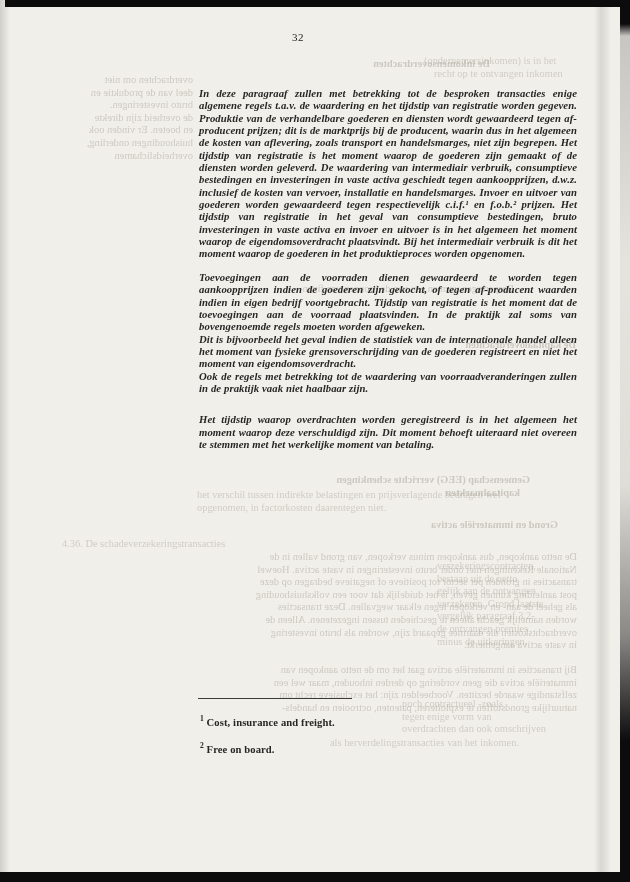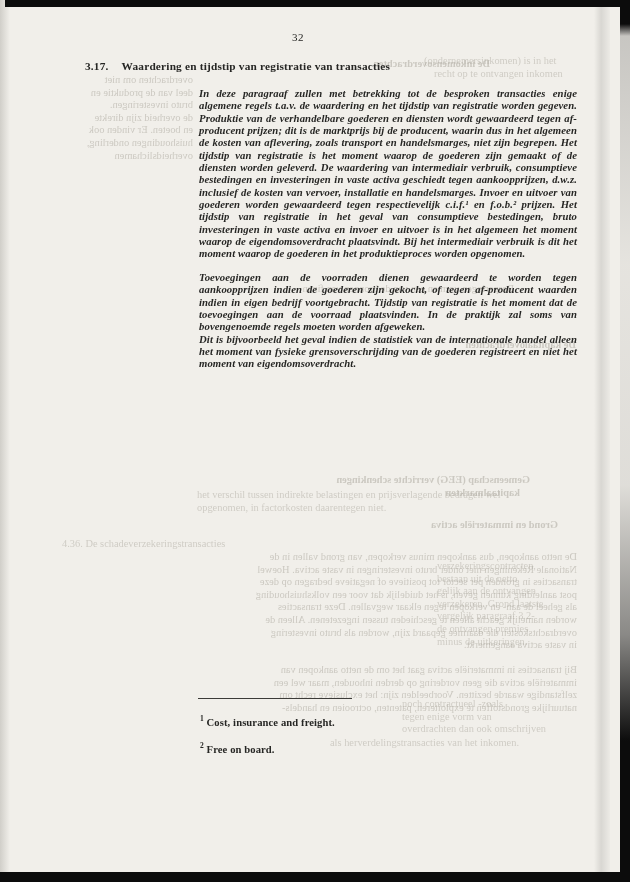--- a/index.html
+++ b/index.html
@@ -143,32 +143,32 @@
         <div>tegen enige vorm van</div>
         <div>overdrachten dan ook omschrijven</div>
       </div>
       <div class="ghost dim" style="left: 330px; top: 737px; width: 248px;">
         <div>als herverdelingstransacties van het inkomen.</div>
       </div>
     </div>
 
   <div class="page-number">32</div>
 
-  <div class="heading">
-    <span>3.17.</span>
-    <span>Waardering en tijdstip van registratie van transacties</span>
-  </div>
 
   <div class="body-block" id="body-block">
       <div class="para-group g1">
         <p class="para">In deze paragraaf zullen met betrekking tot de besproken transacties enige algemene regels t.a.v. de waardering en het tijdstip van registratie worden gegeven. Produktie van de verhandelbare goederen en diensten wordt gewaardeerd tegen af-producent prijzen; dit is de marktprijs bij de producent, waarin dus in het algemeen de kosten van aflevering, zoals transport en handelsmarges, niet zijn begrepen. Het tijdstip van registratie is het moment waarop de goederen zijn gemaakt of de diensten worden geleverd. De waardering van intermediair verbruik, consumptieve bestedingen en investeringen in vaste activa geschiedt tegen aankoopprijzen, d.w.z. inclusief de kosten van vervoer, installatie en handelsmarges. Invoer en uitvoer van goederen worden gewaardeerd tegen respectievelijk c.i.f.¹ en f.o.b.² prijzen. Het tijdstip van registratie in het geval van consumptieve bestedingen, bruto investeringen in vaste activa en invoer en uitvoer is in het algemeen het moment waarop de eigendomsoverdracht plaatsvindt. Bij het intermediair verbruik is dit het moment waarop de goederen in het produktieproces worden opgenomen.</p>
       </div>
       <div class="para-group g2">
         <p class="para">Toevoegingen aan de voorraden dienen gewaardeerd te worden tegen aankoopprijzen indien de goederen zijn gekocht, of tegen af-producent waarden indien in eigen bedrijf voortgebracht. Tijdstip van registratie is het moment dat de toevoegingen aan de voorraad plaatsvinden. In de praktijk zal soms van bovengenoemde regels moeten worden afgeweken.</p>
         <p class="para">Dit is bijvoorbeeld het geval indien de statistiek van de internationale handel alleen het moment van fysieke grensoverschrijding van de goederen registreert en niet het moment van eigendomsoverdracht.</p>
+        <p class="para">Ook de regels met betrekking tot de waardering van voorraadveranderingen zullen in de praktijk vaak niet haalbaar zijn.</p>
+      </div>
+      <div class="para-group g3">
+        <p class="para">Het tijdstip waarop overdrachten worden geregistreerd is in het algemeen het moment waarop deze verschuldigd zijn. Dit moment behoeft uiteraard niet overeen te stemmen met het werkelijke moment van betaling.</p>
       </div>
     </div>
 
   <div class="fn-rule"></div>
   <div id="footnotes">
       <div class="footnote" style="top: 714px;"><sup>1</sup><span> Cost, insurance and freight.</span></div>
       <div class="footnote" style="top: 741px;"><sup>2</sup><span> Free on board.</span></div>
     </div>
 
   <div class="edge-left"></div>

